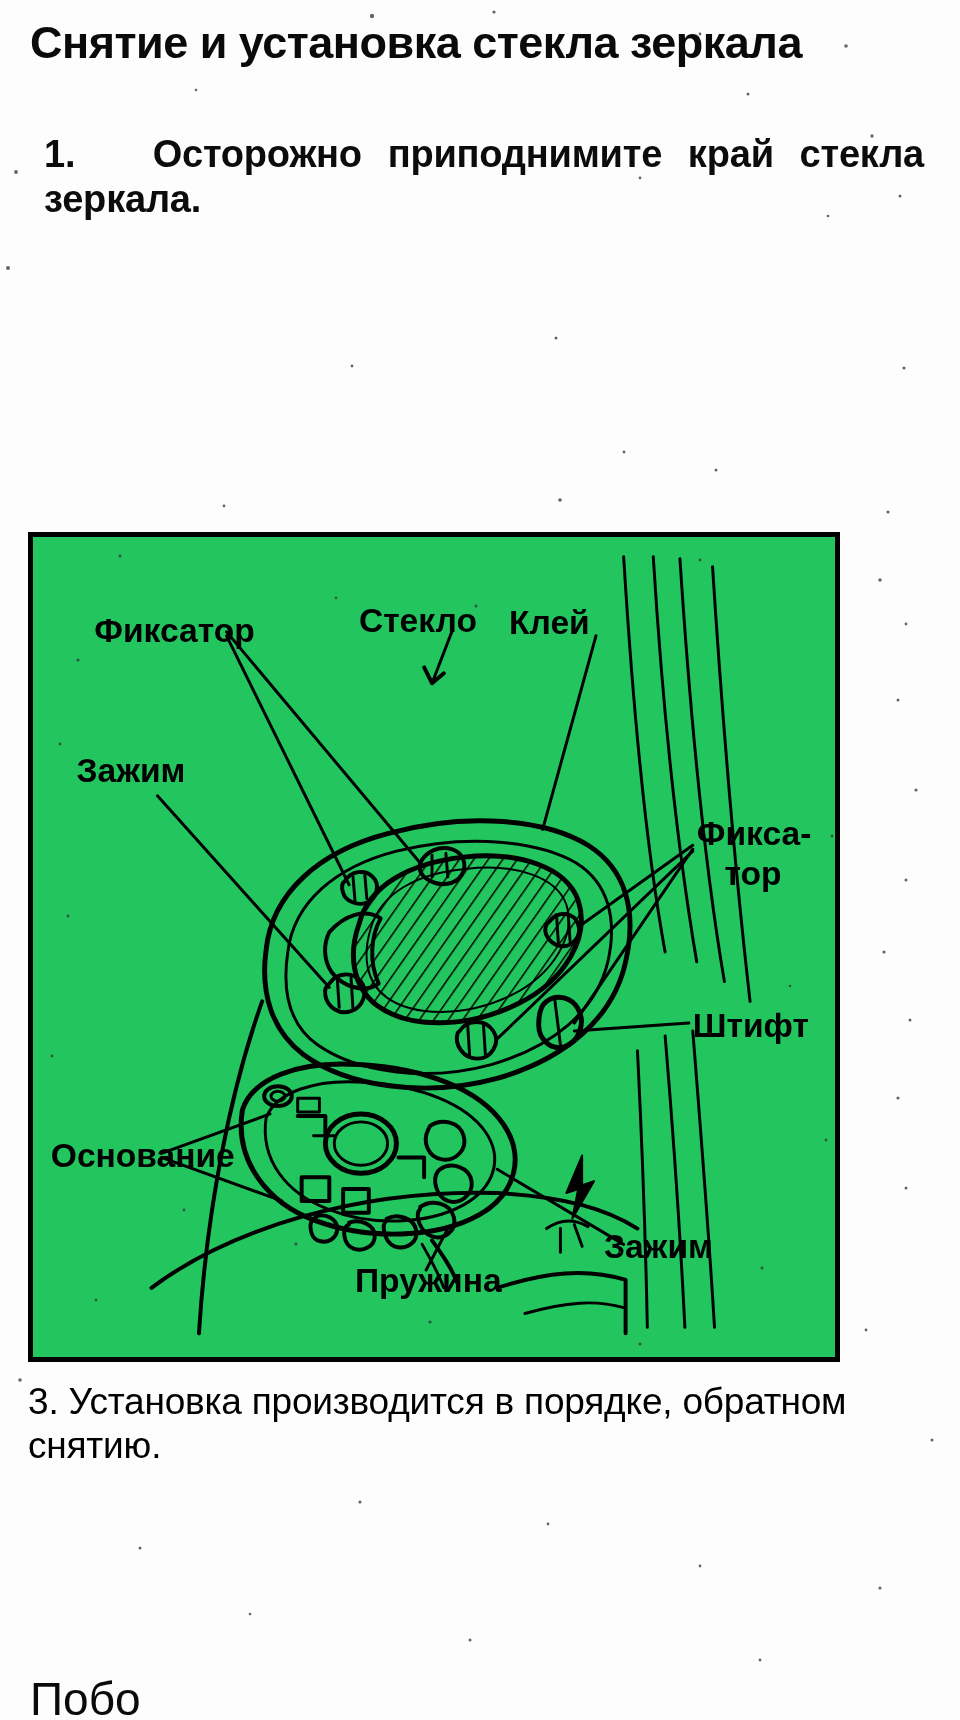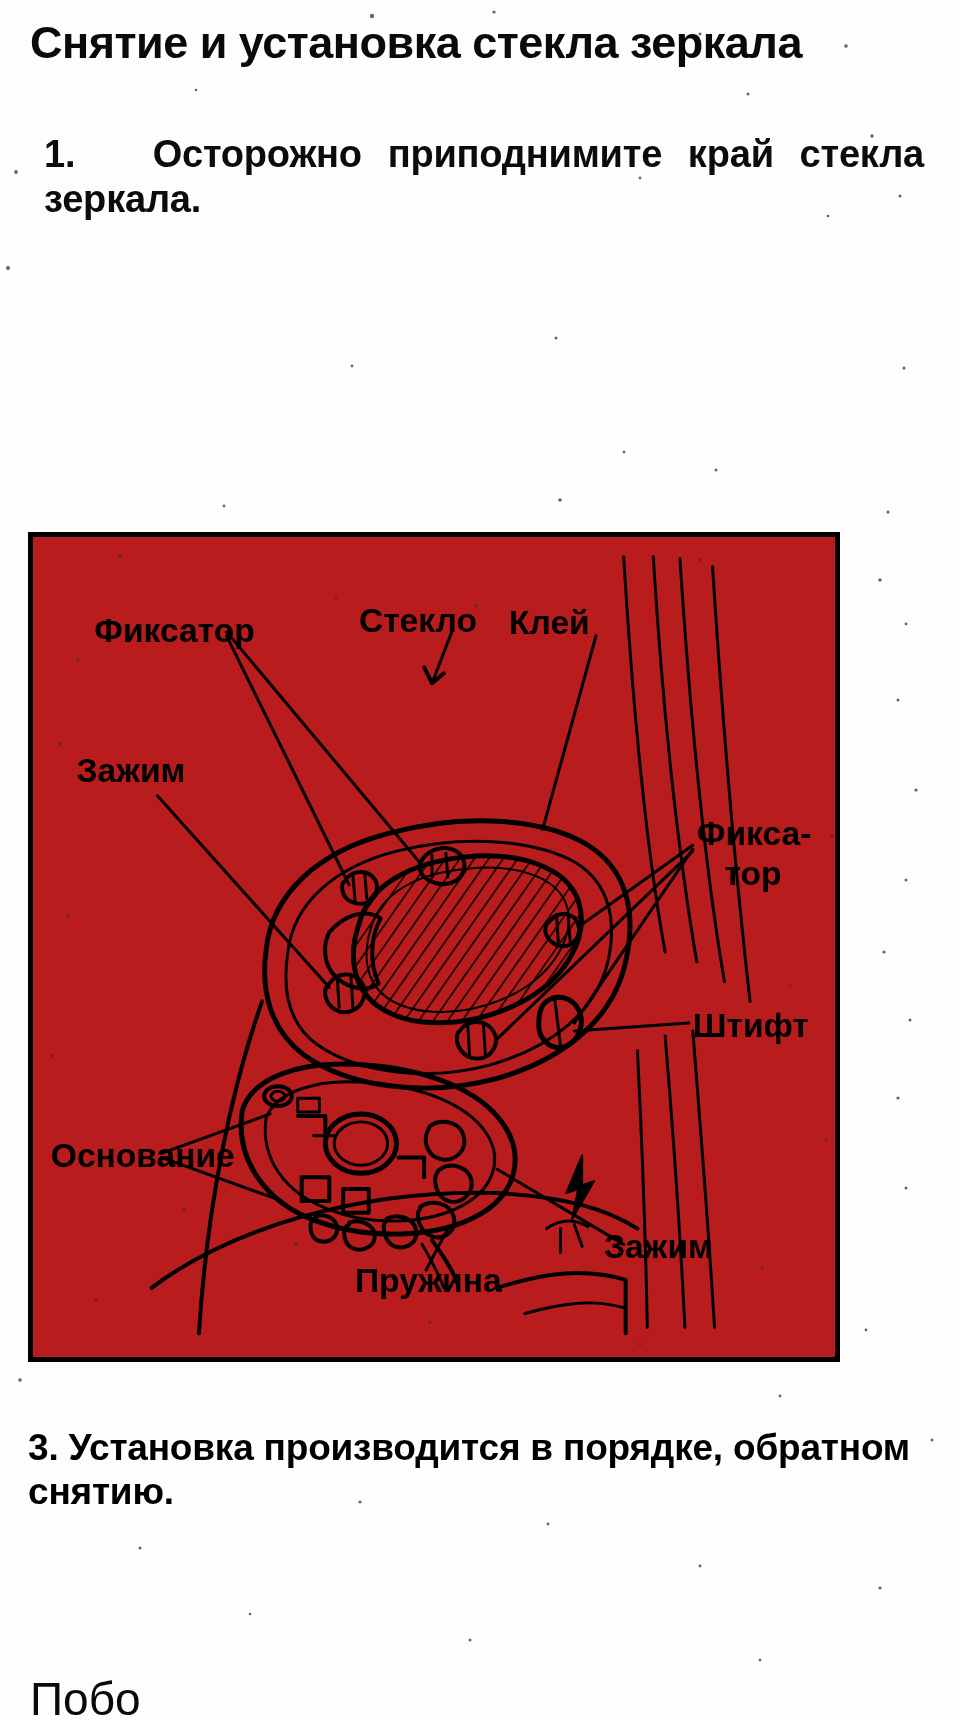--- a/index.html
+++ b/index.html
@@ -58,25 +58,25 @@
   }
   .para .it {
     font-style: italic;
   }
 
   #step1 { top: 132px; }
   #step2 { top: 228px; }
   #step3 {
     position: absolute;
     left: 28px;
-    top: 1426px;
+    top: 1380px;
     width: 890px;
     font-size: 37px;
     line-height: 1.2;
-    font-weight: bold;
+    font-weight: normal;
     letter-spacing: -0.2px;
   }
 
   #next-heading {
     position: absolute;
     left: 30px;
     top: 1672px;
     width: 880px;
     font-size: 46px;
     font-weight: normal;
@@ -86,21 +86,21 @@
   }
 
   
   #figure {
     position: absolute;
     left: 28px;
     top: 532px;
     width: 812px;
     height: 830px;
     border: 5px solid #000;
-    background: #b91c1c;
+    background: #22c55e;
     box-sizing: border-box;
   }
   #figure svg {
     display: block;
     width: 100%;
     height: 100%;
   }
   .fig-label {
     font-family: "Liberation Sans", sans-serif;
     font-weight: bold;

